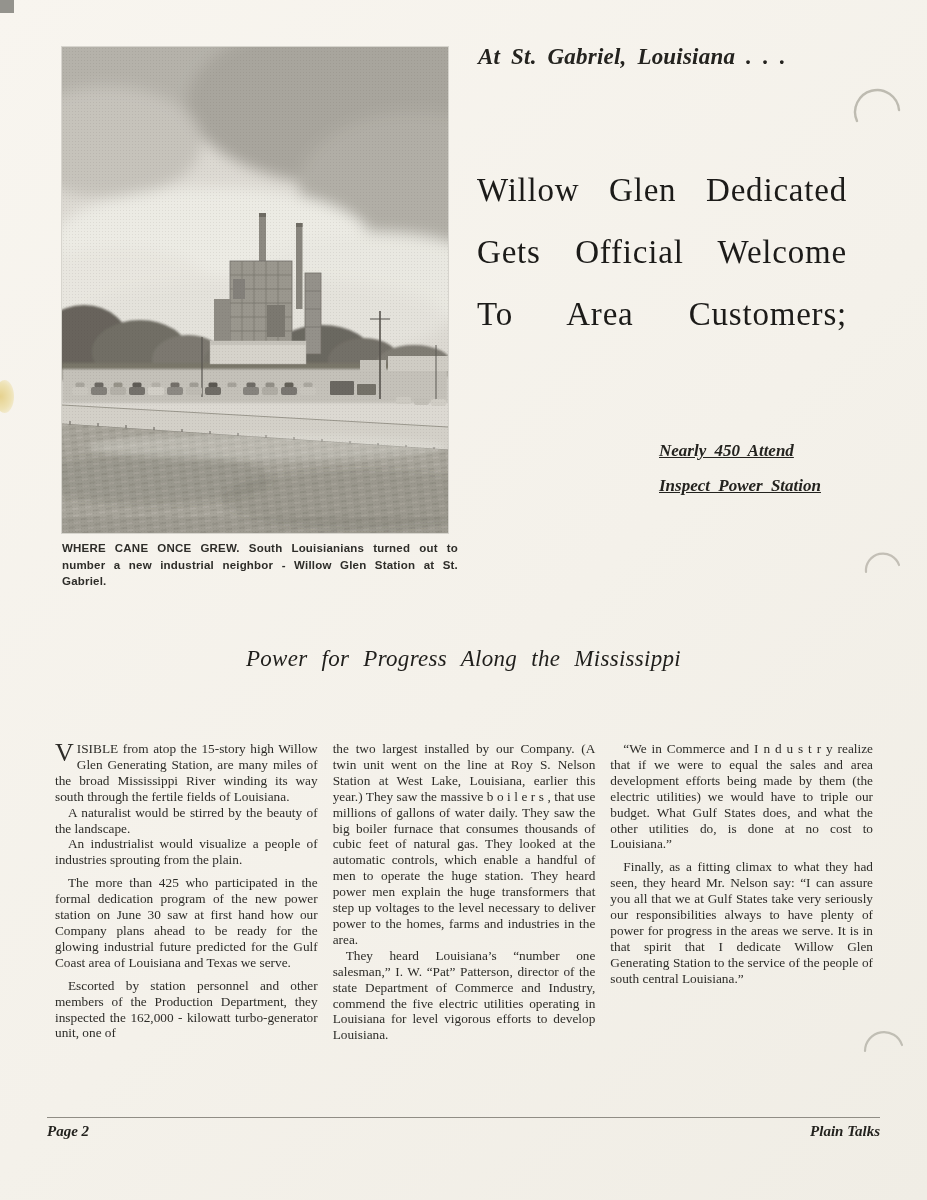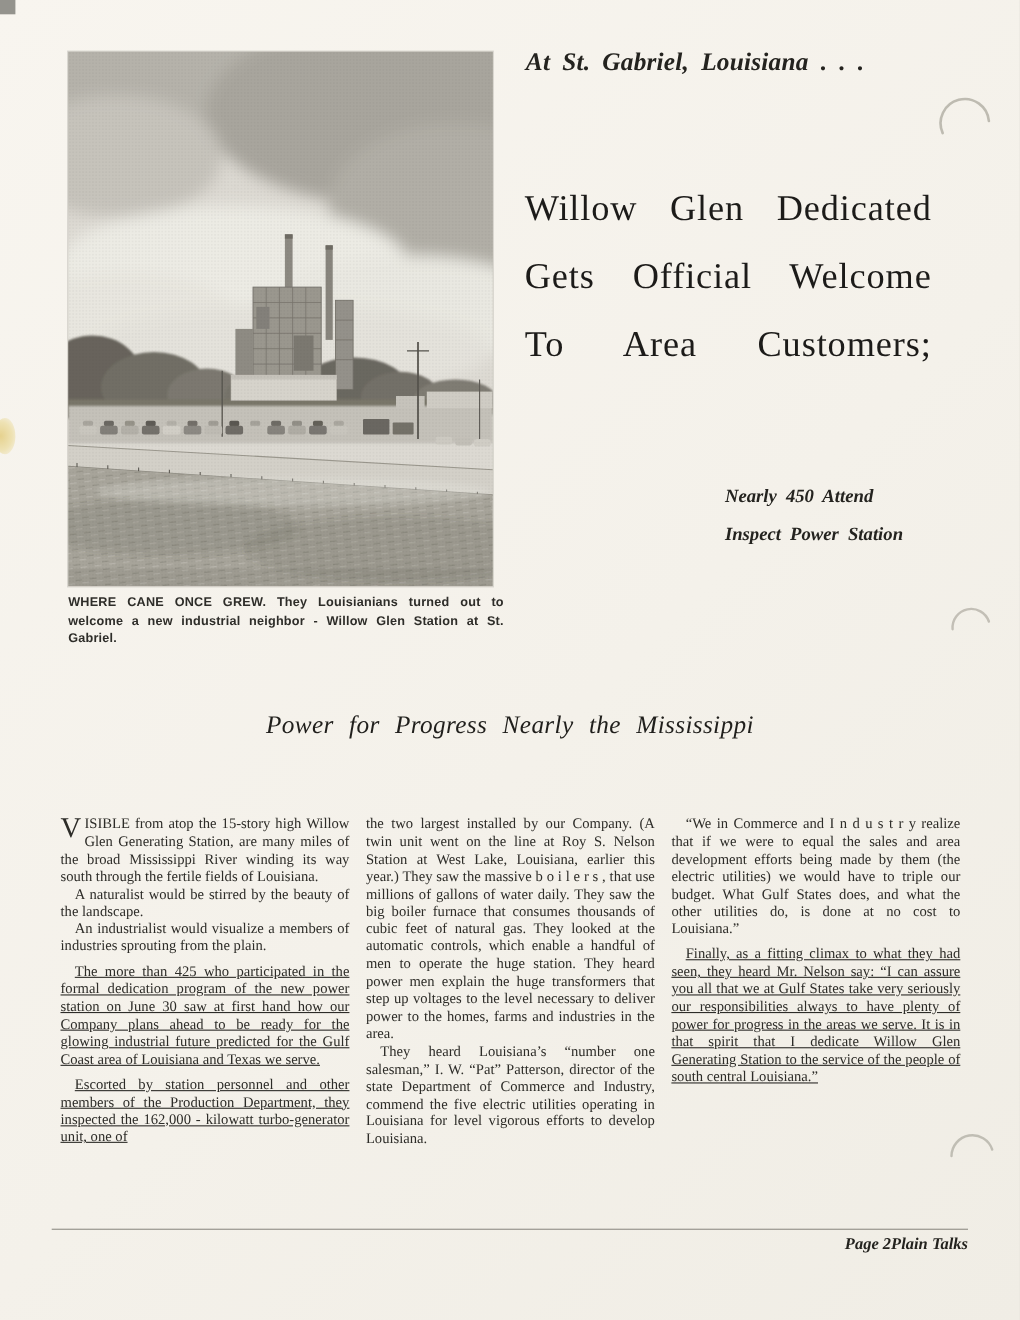--- a/index.html
+++ b/index.html
@@ -19,32 +19,32 @@
     outline:1px solid rgba(120,118,110,.25);background:#dcd9d2;}
   .caption{position:absolute;left:62px;top:540px;width:396px;margin:0;
     font-family:"Liberation Sans",sans-serif;font-size:11.5px;font-weight:bold;
     line-height:16.5px;word-spacing:2px;letter-spacing:.2px;text-align:justify;color:#2e2d29;}
   .kicker{position:absolute;left:478px;top:44px;margin:0;font-size:23px;font-weight:bold;
     font-style:italic;word-spacing:5px;letter-spacing:.2px;color:#24231f;}
   .headline{position:absolute;left:477px;top:167px;width:370px;margin:0;
     font-size:33px;font-weight:normal;letter-spacing:.8px;color:#1c1b19;}
   .hl-line{display:block;height:62px;line-height:46px;text-align:justify;text-align-last:justify;}
   .subhead{position:absolute;left:659px;top:433px;font-size:17px;font-weight:bold;
-    font-style:italic;line-height:35px;word-spacing:4px;color:#24231f;}
+    font-style:italic;line-height:35px;word-spacing:4px;color:#24231f;text-decoration:underline;}
   .section-title{position:absolute;left:0;top:646px;width:927px;margin:0;text-align:center;
     font-size:23px;font-weight:normal;font-style:italic;word-spacing:8px;letter-spacing:.3px;color:#201f1c;}
   .columns{position:absolute;left:55px;top:741px;width:818px;display:flex;gap:15px;}
   .col{width:263px;font-size:13.3px;line-height:15.9px;text-align:justify;color:#2d2c28;}
   .col p{margin:0;}
   .col p.indent{text-indent:13px;}
-  .col p.gap{margin-top:7px;text-decoration:underline;}
+  .col p.gap{margin-top:7px;}
   .dropcap{float:left;font-size:26px;line-height:22px;padding:1px 3px 0 0;}
   .footer-rule{position:absolute;left:47px;top:1117px;width:833px;height:1px;background:#908d85;}
   .footer{position:absolute;left:47px;top:1123px;width:833px;display:flex;
-    justify-content:flex-end;font-size:15px;font-weight:bold;font-style:italic;color:#23221e;}
+    justify-content:space-between;font-size:15px;font-weight:bold;font-style:italic;color:#23221e;}
 </style>
 </head>
 <body>
 
 <div class="page">
 
   <div class="corner-mark"></div>
   <div class="stain"></div>
 
   <svg class="ring ring1" width="62" height="62">
@@ -173,42 +173,42 @@
       <polygon points="0,377 386,403 386,486 0,486" fill="url(#grass)"></polygon>
       <ellipse cx="90" cy="432" rx="120" ry="26" fill="rgba(88,86,76,0.16)" filter="url(#b3)"></ellipse>
       <ellipse cx="300" cy="452" rx="140" ry="30" fill="rgba(82,80,72,0.14)" filter="url(#b3)"></ellipse>
       <ellipse cx="205" cy="400" rx="180" ry="13" fill="rgba(236,234,227,0.30)" filter="url(#b3)"></ellipse>
       <rect x="0" y="470" width="386" height="16" fill="rgba(76,74,66,0.10)"></rect>
 
       <rect x="0" y="0" width="386" height="486" fill="url(#dots)"></rect>
     </svg>
   </figure>
 
-  <p class="caption">WHERE CANE ONCE GREW. They Louisianians turned out to welcome a new industrial neighbor - Willow Glen Station at St. Gabriel.</p>
+  <p class="caption">WHERE CANE ONCE GREW. South Louisianians turned out to number a new industrial neighbor - Willow Glen Station at St. Gabriel.</p>
 
   <p class="kicker">At St. Gabriel, Louisiana . . .</p>
 
   <h1 class="headline">
     <span class="hl-line">Willow Glen Dedicated</span>
     <span class="hl-line">Gets Official Welcome</span>
     <span class="hl-line">To Area Customers;</span>
   </h1>
 
   <div class="subhead">
     <div>Nearly 450 Attend</div>
     <div>Inspect Power Station</div>
   </div>
 
-  <h2 class="section-title">Power for Progress Nearly the Mississippi</h2>
+  <h2 class="section-title">Power for Progress Along the Mississippi</h2>
 
   <div class="columns">
     <div class="col">
       <p><span class="dropcap">V</span><span>ISIBLE from atop the 15-story high Willow Glen Generating Station, are many miles of the broad Mississippi River winding its way south through the fertile fields of Louisiana.</span></p>
       <p class="indent">A naturalist would be stirred by the beauty of the landscape.</p>
-      <p class="indent">An industrialist would visualize a members of industries sprouting from the plain.</p>
+      <p class="indent">An industrialist would visualize a people of industries sprouting from the plain.</p>
       <p class="indent gap">The more than 425 who participated in the formal dedication program of the new power station on June 30 saw at first hand how our Company plans ahead to be ready for the glowing industrial future predicted for the Gulf Coast area of Louisiana and Texas we serve.</p>
       <p class="indent gap">Escorted by station personnel and other members of the Production Department, they inspected the 162,000 - kilowatt turbo-generator unit, one of</p>
     </div>
     <div class="col">
       <p>the two largest installed by our Company.  (A twin unit went on the line at Roy S. Nelson Station at West Lake, Louisiana, earlier this year.)  They saw the massive b o i l e r s , that use millions of gallons of water daily.  They saw the big boiler furnace that consumes thousands of cubic feet of natural gas.  They looked at the automatic controls, which enable a handful of men to operate the huge station. They heard power men explain the huge transformers that step up voltages to the level necessary to deliver power to the homes, farms and industries in the area.</p>
       <p class="indent">They heard Louisiana’s “number one salesman,” I. W. “Pat” Patterson, director of the state Department of Commerce and Industry, commend the five electric utilities operating in Louisiana for level vigorous efforts to develop Louisiana.</p>
     </div>
     <div class="col">
       <p class="indent">“We in Commerce and I n d u s t r y realize that if we were to equal the sales and area development efforts being made by them (the electric utilities) we would have to triple our budget.  What Gulf States does, and what the other utilities do, is done at no cost to Louisiana.”</p>
       <p class="indent gap">Finally, as a fitting climax to what they had seen, they heard Mr. Nelson say: “I can assure you all that we at Gulf States take very seriously our responsibilities always to have plenty of power for progress in the areas we serve.  It is in that spirit that I dedicate Willow Glen Generating Station to the service of the people of south central Louisiana.”</p>

